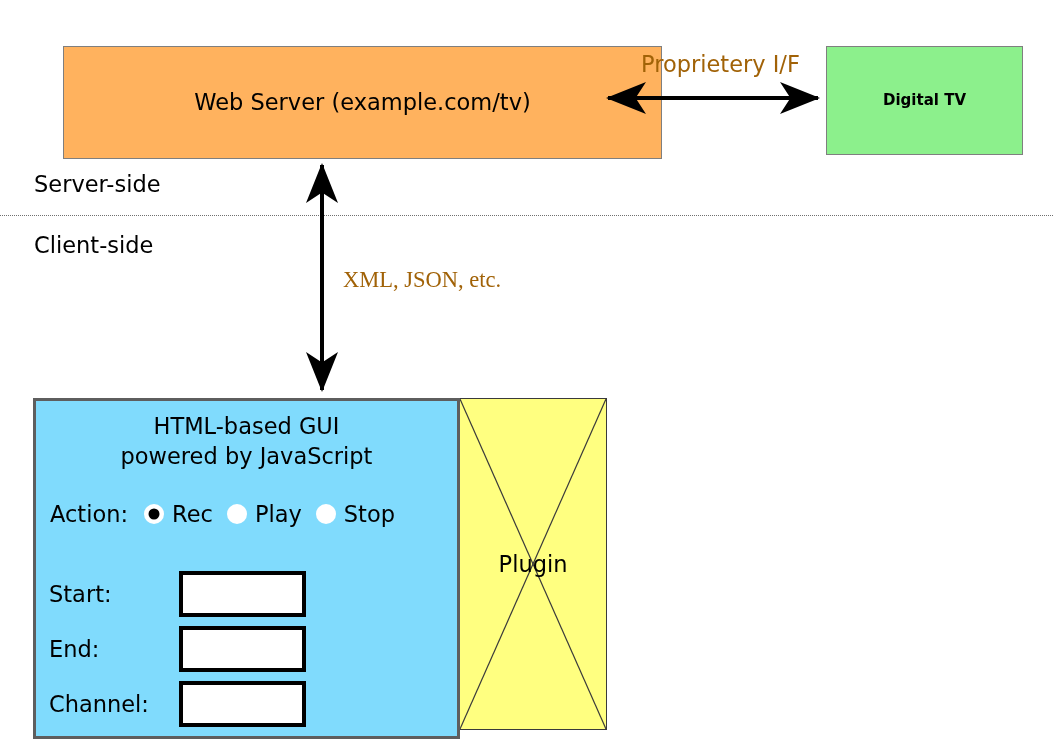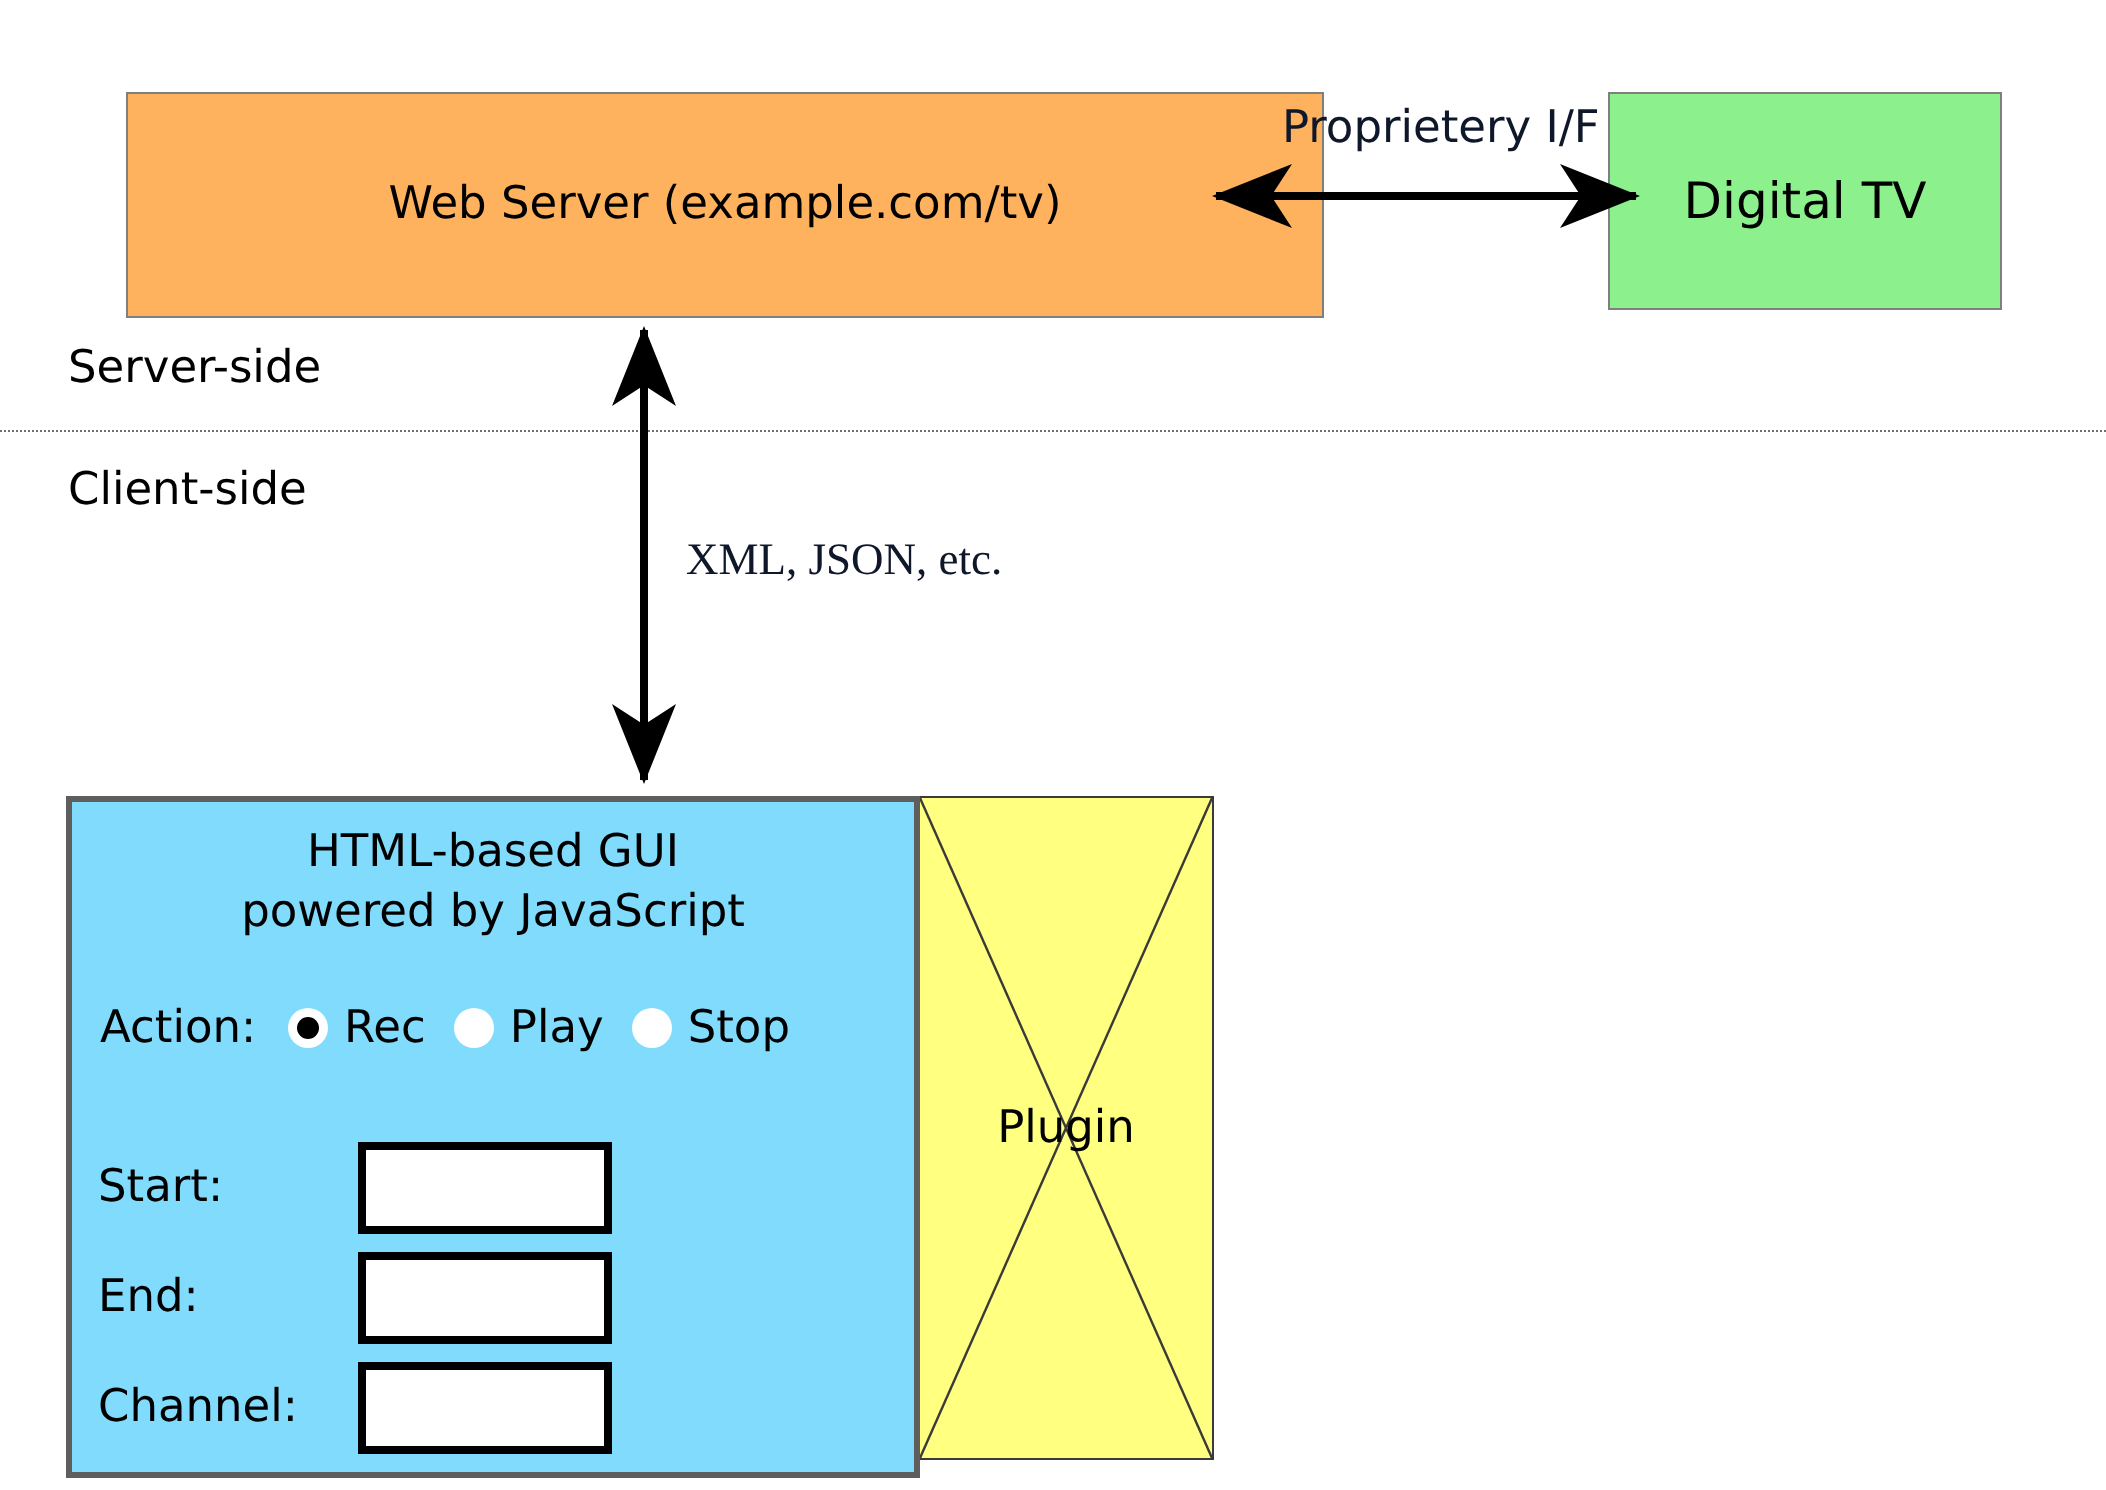--- a/index.html
+++ b/index.html
@@ -35,27 +35,28 @@
     top: 46px;
     width: 599px;
     height: 113px;
     background: #ffb25e;
     border: 1.5px solid #7f7f7f;
     font-size: 22.5px;
   }
 
   
   #digital-tv {
-    left: 804px;
+    left: 826px;
     top: 46px;
     width: 197px;
     height: 109px;
     background: #8cf08c;
     border: 1.5px solid #7f7f7f;
-    font-size: 25px;
+    font-size: 15px;
+    font-weight: bold;
   }
 
   
   #gui-panel {
     left: 33px;
     top: 398px;
     width: 427px;
     height: 341px;
     background: #80dbfd;
     border: 3px solid #5e5e5e;
@@ -170,21 +171,21 @@
     color: #000000;
     white-space: nowrap;
   }
   #server-side-label { left: 34px; top: 171px; text-align: right; }
   #client-side-label { left: 34px; top: 232px; }
 
   
   .edge-label {
     position: absolute;
     font-size: 22.5px;
-    color: #0f172a;
+    color: #a16207;
     white-space: nowrap;
   }
   #prop-if-label { left: 641px; top: 51px; }
   #xml-json-label { left: 343px; top: 267px; font-family: Liberation Serif, serif; }
 
   
   #divider {
     position: absolute;
     left: 0;
     top: 215px;

